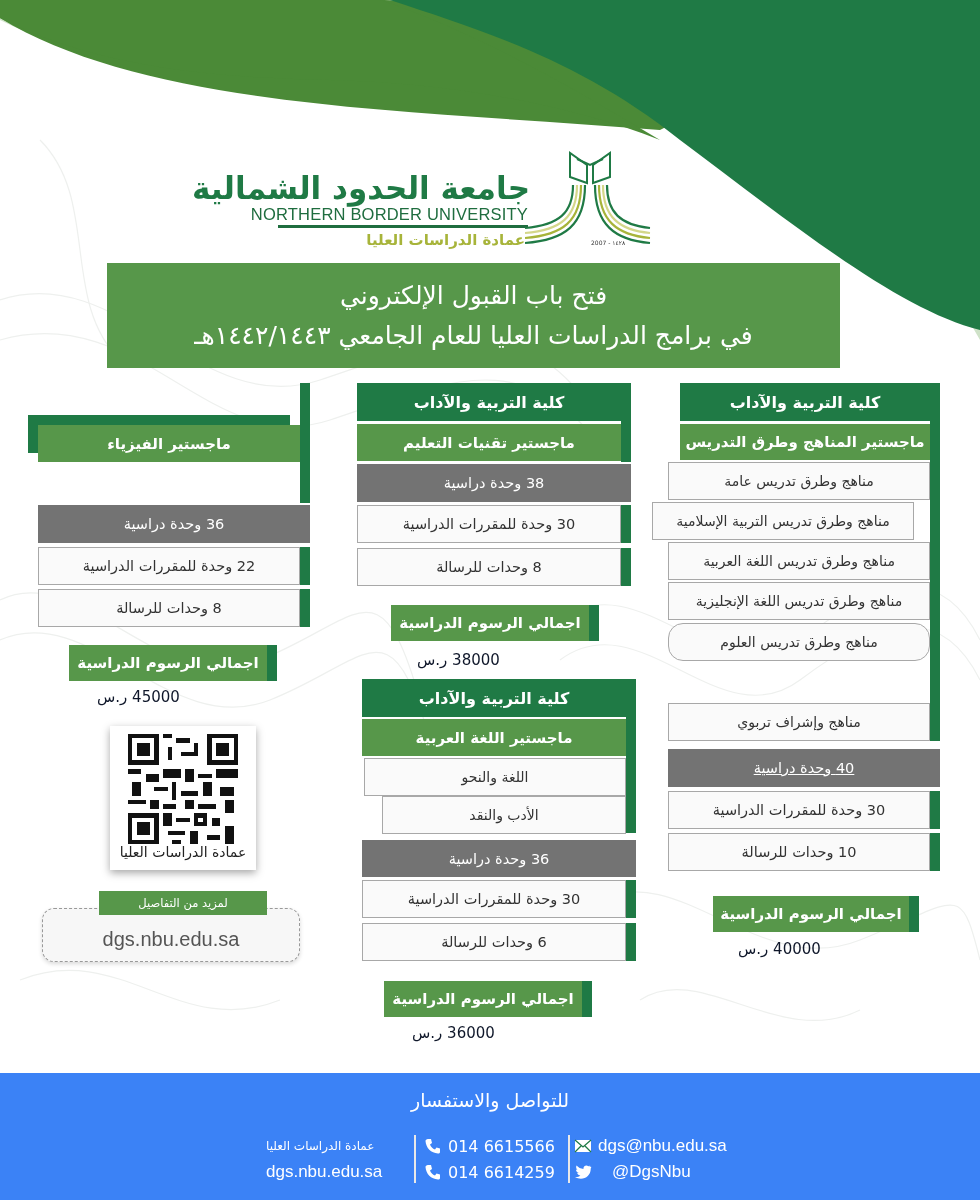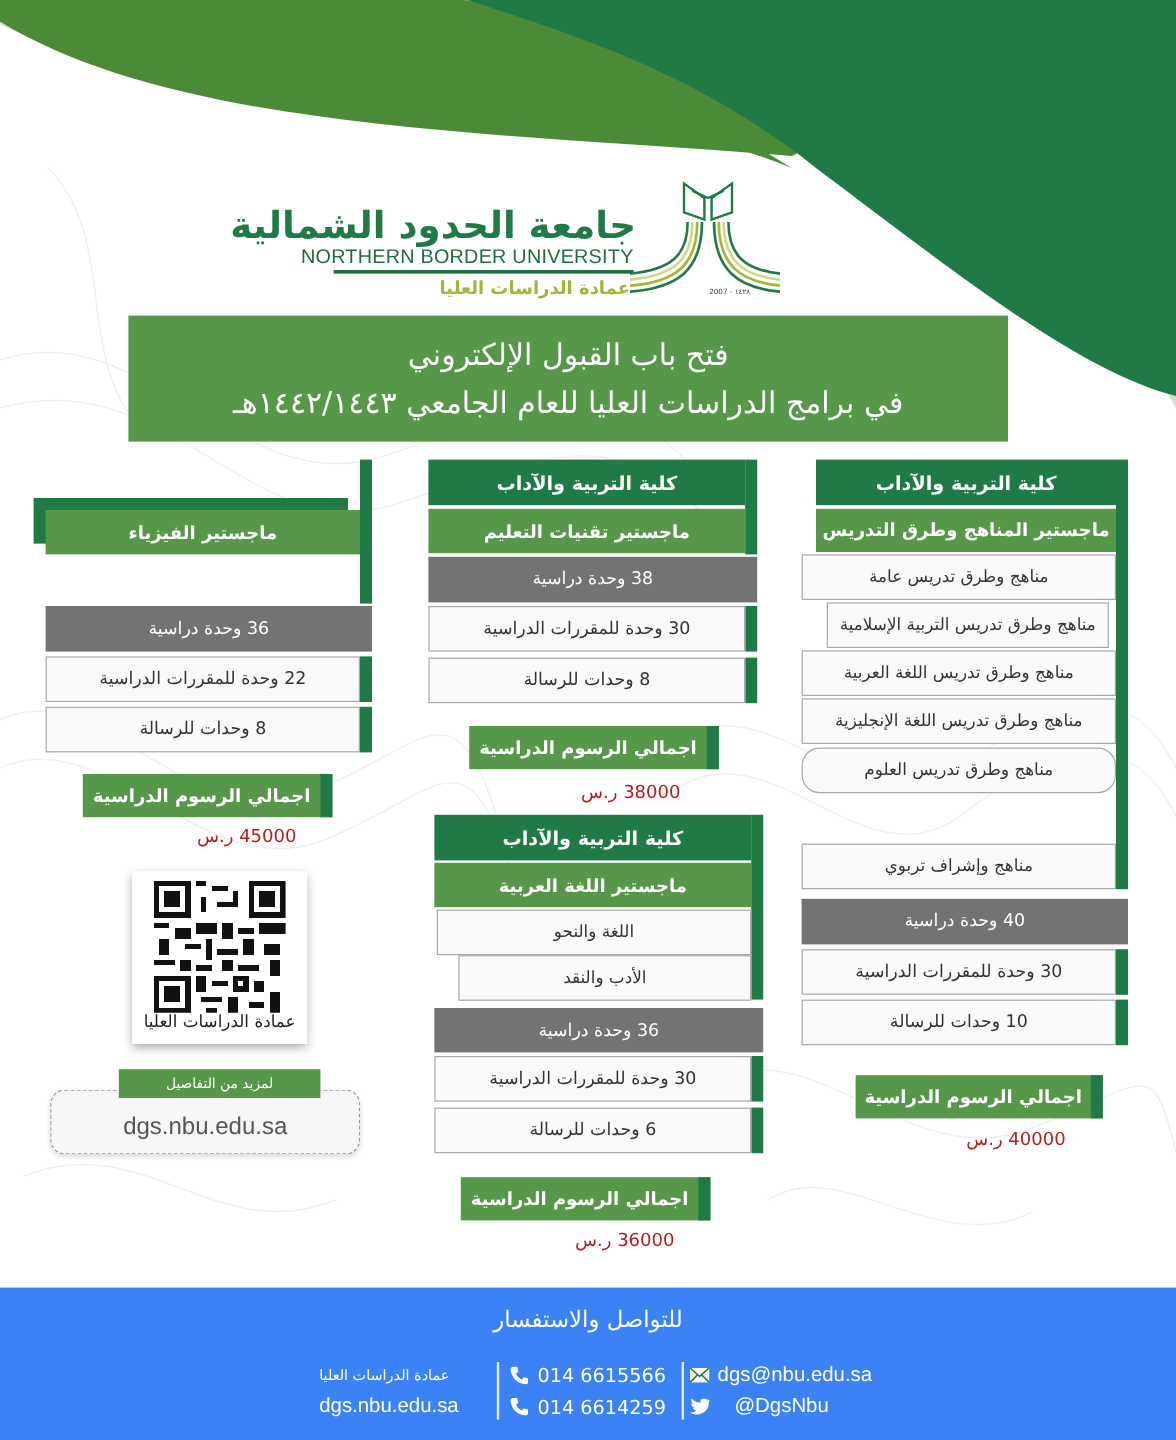--- a/index.html
+++ b/index.html
@@ -42,21 +42,21 @@
   .row.spec { background: #fafafa; border: 1px solid #a8a8a8; color: #333; }
   .row.units { background: #737373; color: #fff; font-size: 14.5px; }
   .row.part { background: #fafafa; border: 1px solid #a8a8a8; color: #333; font-size: 14.5px; }
   .vbar { position: absolute; background: #1f7a45; width: 10px; }
 
   .fee-label {
     position: absolute; height: 36px; background: #57974a; color: #fff;
     font-size: 15px; font-weight: bold; display: flex; align-items: center; justify-content: center;
     border-right: 10px solid #1f7a45; white-space: nowrap; direction: rtl;
   }
-  .fee-value { position: absolute; font-size: 15px; color: #b91c1c; direction: rtl; white-space: nowrap; text-align: right; }
+  .fee-value { position: absolute; font-size: 15px; color: #0f172a; direction: rtl; white-space: nowrap; text-align: left; }
 
   
   .qr-card {
     position: absolute; left: 110px; top: 726px; width: 146px; height: 144px; background: #fff;
     box-shadow: 0 3px 8px rgba(0,0,0,0.35); z-index: 2;
   }
   .qr-card svg { position: absolute; left: 18px; top: 8px; }
   .qr-caption { position: absolute; left: 0; right: 0; top: 118px; text-align: center; font-size: 14px; color: #222; direction: rtl; }
   .more-label {
     position: absolute; left: 99px; top: 891px; width: 168px; height: 24px; background: #57974a;
@@ -129,26 +129,26 @@
 <div class="banner">
   <div class="l1">فتح باب القبول الإلكتروني</div>
   <div class="l2">في برامج الدراسات العليا للعام الجامعي ١٤٤٢/١٤٤٣هـ</div>
 </div>
 
 <div class="col" style="left:678px; top:383px; width:262px; height:590px;">
   <div class="vbar" style="right:0; top:0; height:358px;"></div>
   <div class="row college" style="top:0; right:10px; width:250px;">كلية التربية والآداب</div>
   <div class="row program" style="top:41px; right:10px; width:250px; height:36px;">ماجستير المناهج وطرق التدريس</div>
   <div class="row spec" style="top:79px; right:10px; width:262px;">مناهج وطرق تدريس عامة</div>
-  <div class="row spec" style="top:119px; right:16px; width:235px;">مناهج وطرق تدريس التربية الإسلامية</div>
+  <div class="row spec" style="top:119px; right:26px; width:262px;">مناهج وطرق تدريس التربية الإسلامية</div>
   <div class="row spec" style="top:159px; right:10px; width:262px;">مناهج وطرق تدريس اللغة العربية</div>
   <div class="row spec" style="top:199px; right:10px; width:262px;margin-left:27px;">مناهج وطرق تدريس اللغة الإنجليزية</div>
   <div class="row spec" style="top:240px; right:10px; width:262px;border-radius:15px;">مناهج وطرق تدريس العلوم</div>
   <div class="row spec" style="top:320px; right:10px; width:262px;">مناهج وإشراف تربوي</div>
-  <div class="row units" style="top:366px; right:0; width:272px;">40  وحدة دراسية</div>
+  <div class="row units" style="top:366px; right:0; width:272px;text-decoration:underline;">40  وحدة دراسية</div>
   <div class="vbar" style="right:0; top:408px; height:38px;"></div>
   <div class="row part" style="top:408px; right:10px; width:262px;">30 وحدة للمقررات الدراسية</div>
   <div class="vbar" style="right:0; top:450px; height:38px;"></div>
   <div class="row part" style="top:450px; right:10px; width:262px;">10  وحدات للرسالة</div>
   <div class="fee-label" style="top:513px; left:35px; width:206px;">اجمالي الرسوم الدراسية</div>
   <div class="fee-value" style="top:557px; left:60px; width:150px;">40000 ر.س</div>
 </div>
 
 <div class="col" style="left:357px; top:383px; width:274px; height:290px;">
   <div class="vbar" style="right:0; top:0; height:79px;"></div>

